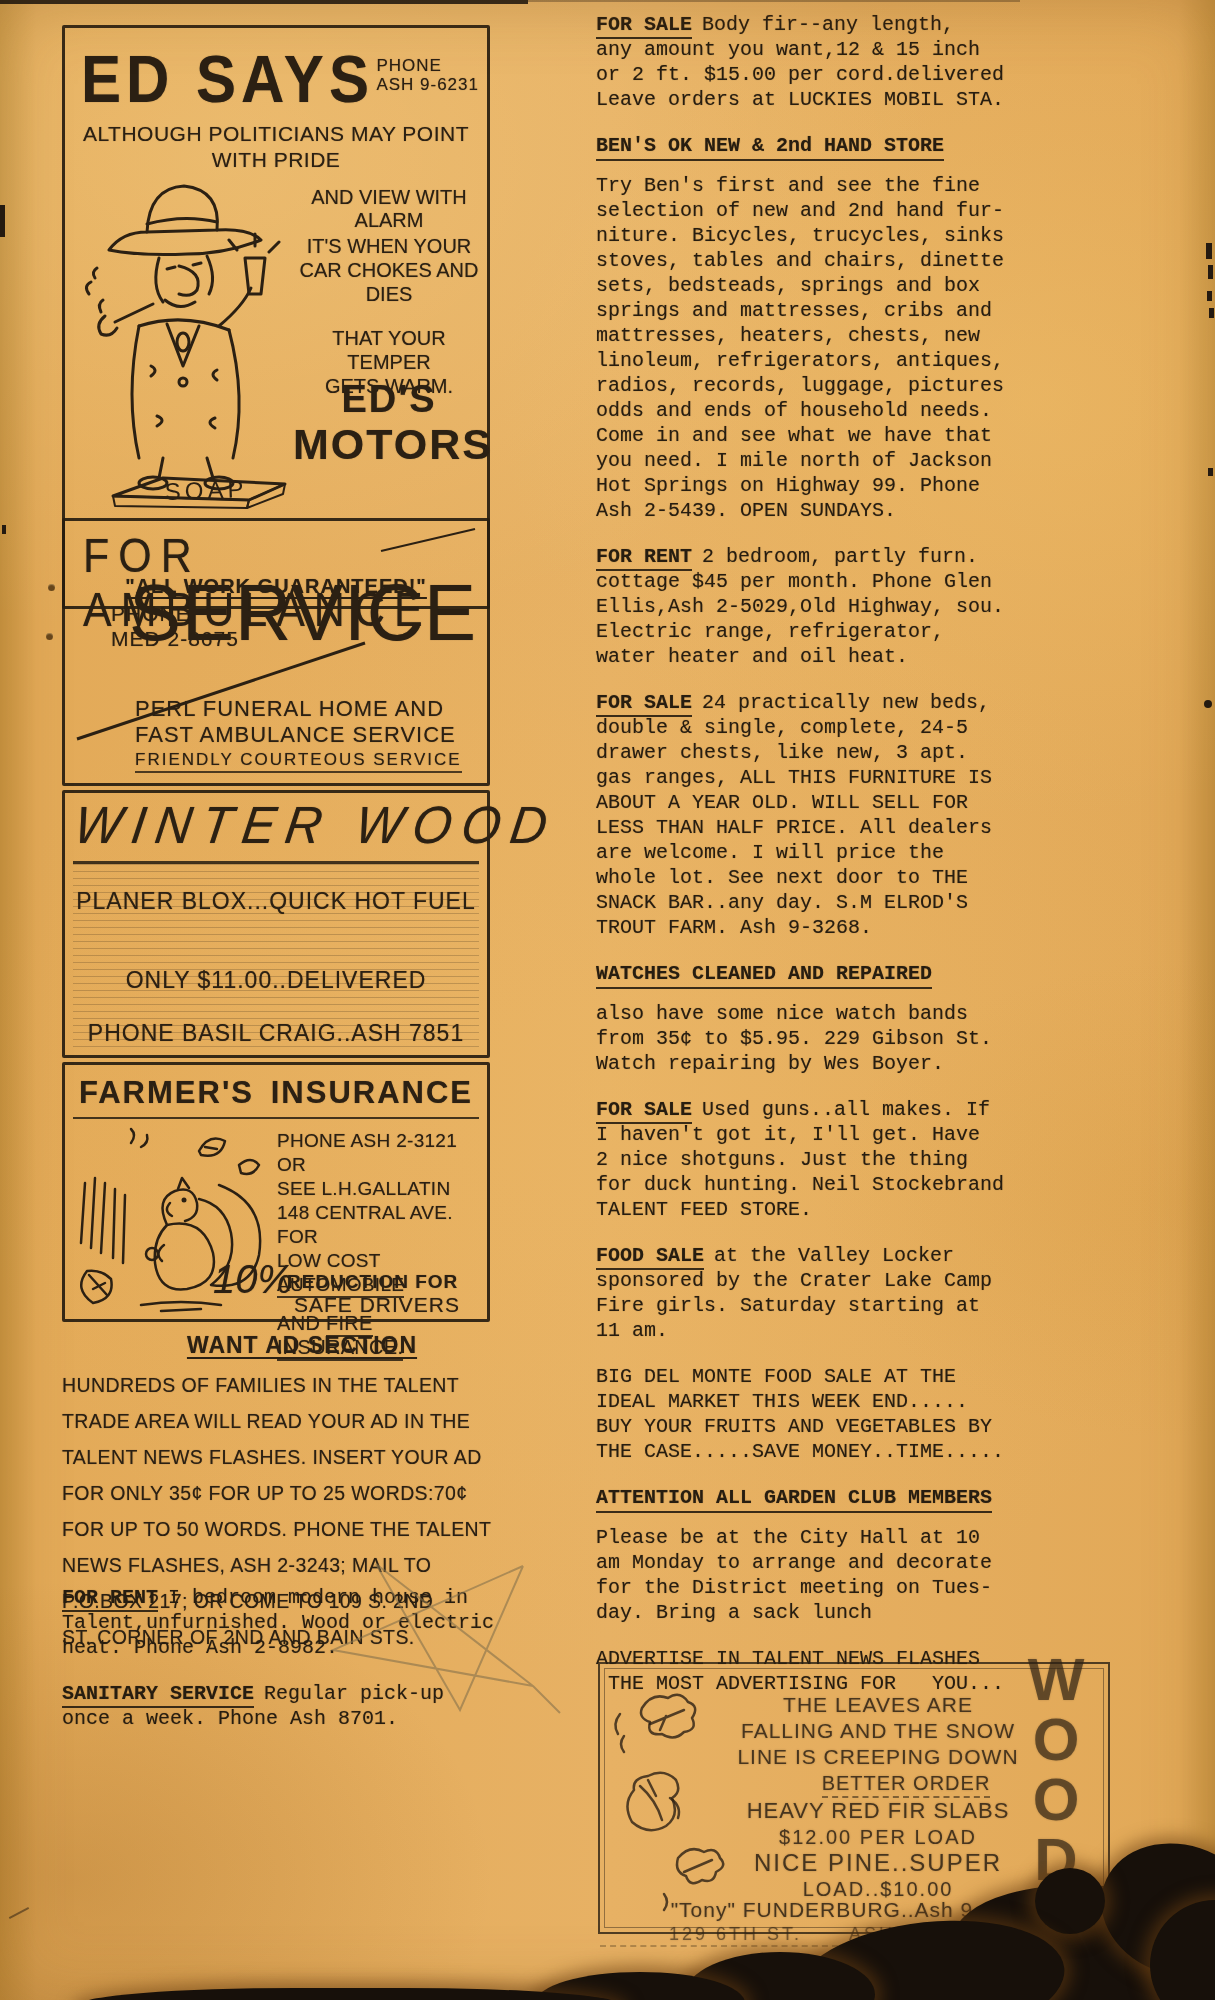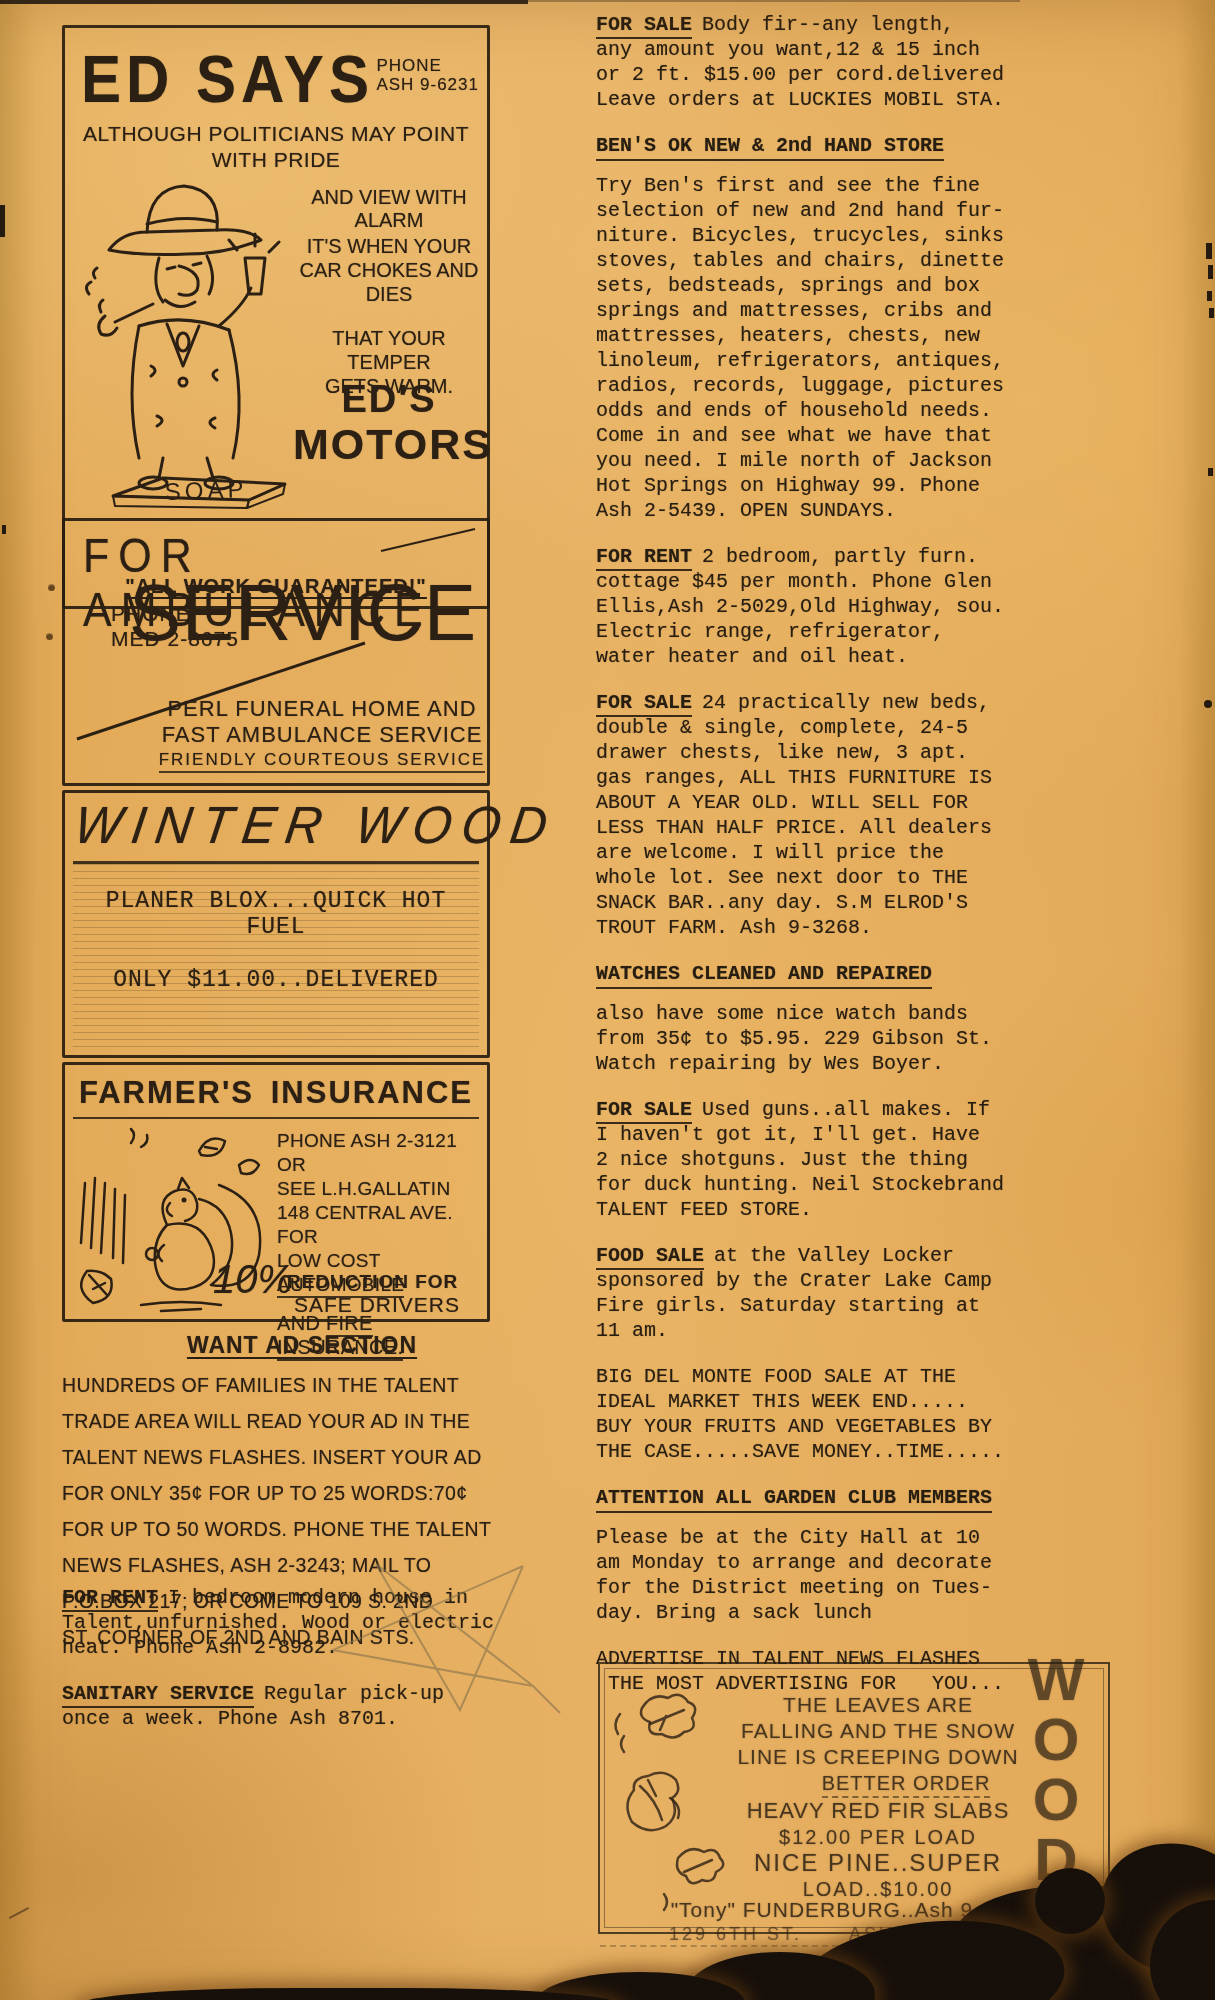--- a/index.html
+++ b/index.html
@@ -43,31 +43,31 @@
   .ed-brand1{position:absolute;left:228px;top:350px;width:192px;text-align:center;font-size:38px;font-weight:800;letter-spacing:2px;}
   .ed-brand2{position:absolute;left:228px;top:392px;width:192px;text-align:center;font-size:43px;font-weight:800;letter-spacing:2px;}
   .ed-guarantee{position:absolute;left:0;bottom:8px;width:100%;text-align:center;font-size:20px;font-weight:700;text-decoration:underline;text-underline-offset:4px;letter-spacing:1px;}
   .ed-cartoon{position:absolute;left:2px;top:138px;}
 
   
   .amb-box{top:518px;height:268px;}
   .amb-title{position:absolute;left:18px;top:8px;font-size:43px;font-weight:400;letter-spacing:9px;transform:scaleY(1.1);transform-origin:left top;}
   .amb-phone{position:absolute;left:46px;top:80px;font-size:21px;line-height:25px;letter-spacing:1px;}
   .amb-service{position:absolute;right:10px;top:46px;font-size:78px;font-weight:400;letter-spacing:1px;transform:scaleY(1.02);transform-origin:right top;}
-  .amb-sub{position:absolute;left:82px;bottom:10px;width:350px;text-align:center;}
+  .amb-sub{position:absolute;left:70px;bottom:10px;width:350px;}
   .amb-sub .s1{font-size:22px;letter-spacing:1px;}
   .amb-sub .s2{font-size:22px;letter-spacing:1px;}
   .amb-sub .s3{font-size:17px;letter-spacing:2px;border-bottom:2px solid rgba(39,29,16,.8);display:inline-block;padding-bottom:1px;margin-top:2px;}
   .amb-deco{position:absolute;inset:0;pointer-events:none;}
 
   
   .ww-box{top:790px;height:268px;}
   .ww-title{position:absolute;left:14px;top:2px;font-size:50px;font-style:italic;font-weight:400;letter-spacing:10px;transform:skewX(-8deg) scaleY(1.05);transform-origin:left top;white-space:nowrap;}
   .ww-panel{position:absolute;left:8px;right:8px;top:68px;bottom:8px;border-top:3px solid rgba(39,29,16,.85);
-    background:repeating-linear-gradient(180deg, rgba(43,32,19,.22) 0 1px, transparent 1px 7px);font-family:Liberation Mono, monospace;}
+    background:repeating-linear-gradient(180deg, rgba(43,32,19,.22) 0 1px, transparent 1px 7px);}
   .ww-line{position:absolute;left:0;width:100%;text-align:center;font-size:23px;letter-spacing:1px;}
   .ww-l1{top:24px;} .ww-l2{top:76px;} .ww-l3{top:103px;} .ww-l4{top:156px;}
 
   
   .fi-box{top:1062px;height:260px;}
   .fi-titlerow{position:absolute;left:14px;right:14px;top:10px;display:flex;justify-content:space-between;font-size:31px;font-weight:600;letter-spacing:2px;}
   .fi-rule{position:absolute;left:8px;right:8px;top:52px;border-top:2px solid rgba(39,29,16,.85);}
   .fi-lines{position:absolute;left:212px;top:64px;width:212px;font-size:19px;line-height:24px;letter-spacing:.3px;}
   .fi-underline{border-bottom:2px solid rgba(39,29,16,.85);padding-bottom:1px;}
   .fi-l5{margin-top:14px;font-size:20px;}
@@ -192,20 +192,21 @@
       <div class="s2">FAST AMBULANCE SERVICE</div>
       <div class="s3">FRIENDLY COURTEOUS SERVICE</div>
     </div>
   </div>
 
   <div class="adbox ww-box">
     <div class="ww-title ink">WINTER WOOD</div>
     <div class="ww-panel">
       <div class="ww-line ww-l1 ink">PLANER BLOX...QUICK HOT FUEL</div>
       <div class="ww-line ww-l3 ink">ONLY $11.00..DELIVERED</div>
+      <div class="ww-line ww-l4 ink">PHONE BASIL CRAIG..ASH 7851</div>
     </div>
   </div>
 
   <div class="adbox fi-box">
     <div class="fi-titlerow ink">
       <span>FARMER'S</span>
       <span>INSURANCE</span>
     </div>
     <div class="fi-rule"></div>
 

